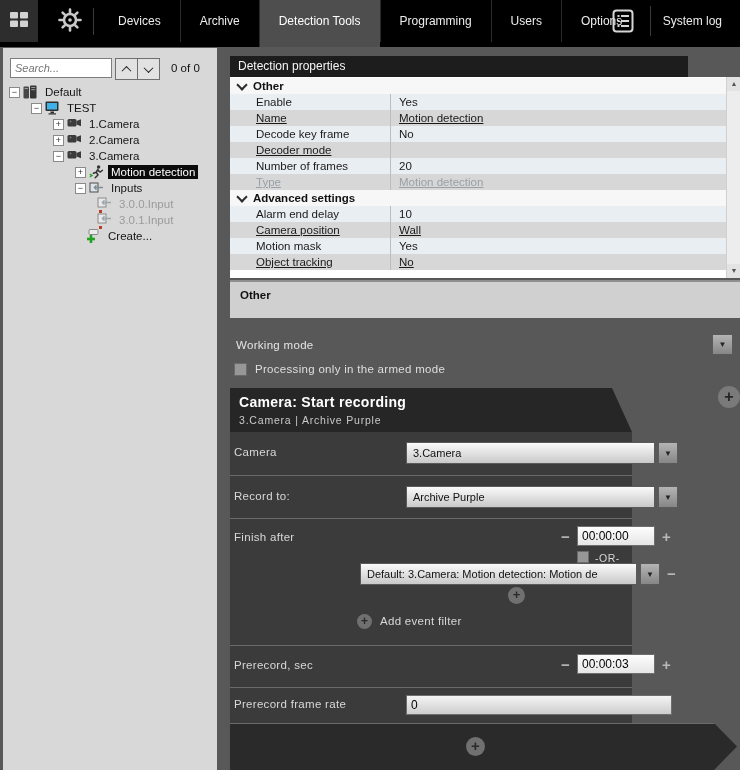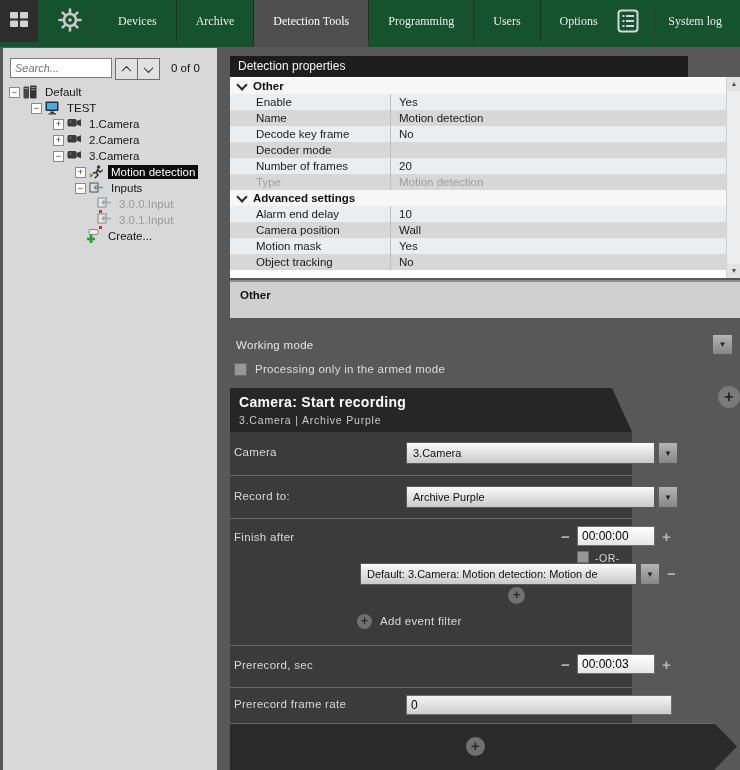--- a/index.html
+++ b/index.html
@@ -1,20 +1,20 @@
 <!DOCTYPE html>
 <html><head>
 <meta charset="utf-8">
 <style>
   html,body{margin:0;padding:0;}
   body{font-family:"Liberation Sans",sans-serif;}
   #root{position:relative;width:740px;height:770px;background:#585858;overflow:hidden;}
 
   
-  .topbar{position:absolute;left:0;top:0;width:740px;height:47px;background:#14532d;font-family:Liberation Serif, serif;}
+  .topbar{position:absolute;left:0;top:0;width:740px;height:47px;background:#000000;}
   .apptile{position:absolute;left:0;top:0;width:38px;height:42px;background:#2d2d2d;display:flex;align-items:center;justify-content:center;}
   .gear{position:absolute;left:55px;top:8px;width:30px;height:28px;display:flex;align-items:center;justify-content:center;}
   .tb-sep{position:absolute;top:8px;width:1px;height:27px;background:#3a3a3a;}
   .tabs{position:absolute;left:99px;top:0;height:47px;display:flex;}
   .tab{height:42px;line-height:42px;padding:0 19px;color:#ececec;font-size:12px;cursor:pointer;border-left:1px solid #2a2a2a;}
   .tab:first-child{border-left:none;}
   .tab.active{background:#4e4e4e;color:#ffffff;height:47px;}
   .tb-right{position:absolute;right:18px;top:0;height:42px;display:flex;align-items:center;}
   .syslog-icon{width:30px;height:30px;display:flex;align-items:center;justify-content:center;margin-right:12px;border-right:1px solid #3a3a3a;padding-right:12px;}
   .syslog-label{color:#ececec;font-size:12px;}
@@ -41,21 +41,21 @@
   .grid{position:absolute;left:230px;top:77px;width:510px;height:201px;background:#ffffff;}
   .grid-rows{position:absolute;left:0;top:1px;right:14px;}
   .g-cat{height:16px;display:flex;align-items:center;background:#f7f7f7;cursor:pointer;}
   .g-cat .cchev{width:6px;height:6px;border-left:2px solid #2b2b2b;border-bottom:2px solid #2b2b2b;transform:rotate(-45deg);margin:0 7px 2px 8px;}
   .g-cat .cname{font-size:11.5px;font-weight:bold;color:#111;}
   .g-row{height:16px;display:flex;font-size:11.5px;color:#1a1a1a;cursor:default;}
   .g-row .sp{width:26px;flex:none;}
   .g-row .gl{width:134px;flex:none;border-right:1px solid #bdbdbd;line-height:16px;}
   .g-row .gv{flex:1;line-height:16px;padding-left:8px;}
   .g-row.lt{background:#e9eef3;justify-content:flex-end;}
-  .g-row.gy{background:#d7d7d7;}
+  .g-row.gy{background:#d7d7d7;text-decoration:underline;}
   .g-row.disabled{color:#9aa0a5;}
   .vscroll{position:absolute;right:0;top:0;width:14px;height:100%;background:#ededed;border-left:1px solid #d0d0d0;box-sizing:border-box;}
   .vs-btn{position:absolute;left:0;width:14px;height:14px;background:#e3e3e3;color:#555;font-size:7px;text-align:center;line-height:14px;cursor:pointer;}
   .vs-btn.up{top:0;}
   .vs-btn.down{bottom:0;}
 
   .desc-box{position:absolute;left:230px;top:280px;width:510px;height:38px;background:#d0d0d0;border-top:2px solid #8f8f8f;box-sizing:border-box;}
   .desc-box .dt{font-size:11.5px;font-weight:bold;color:#111;padding:7px 0 0 10px;}
 
   

